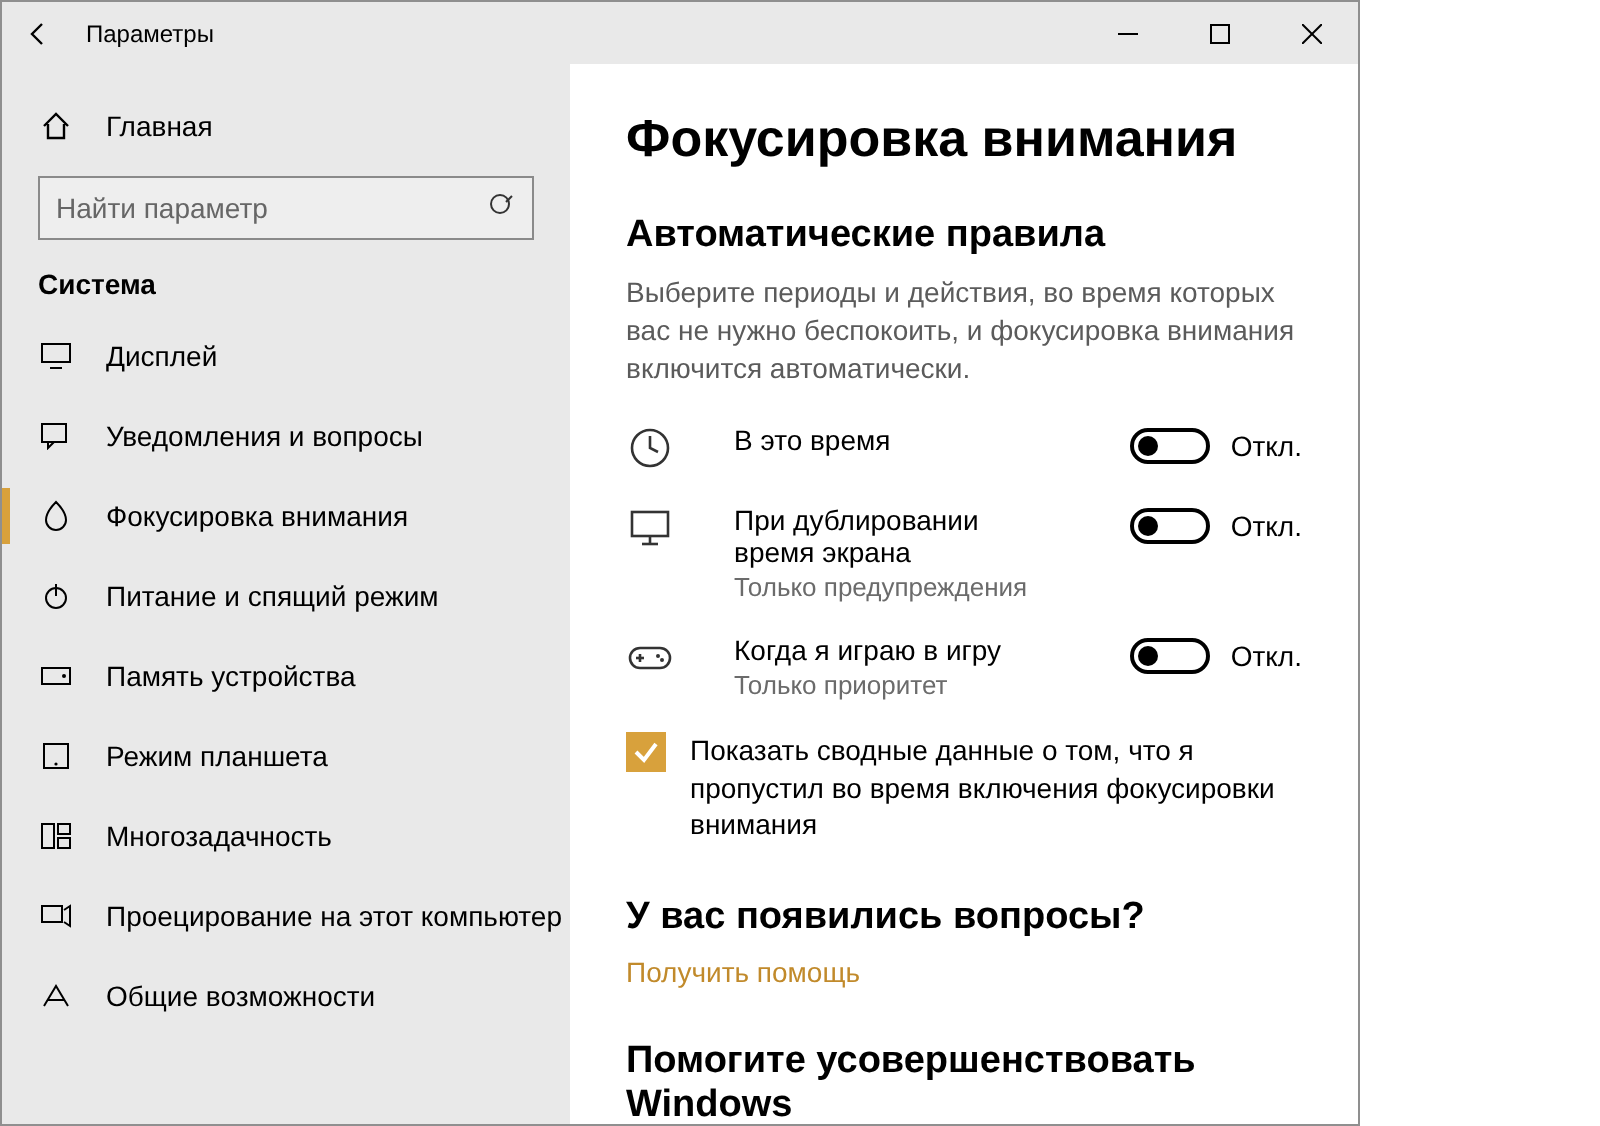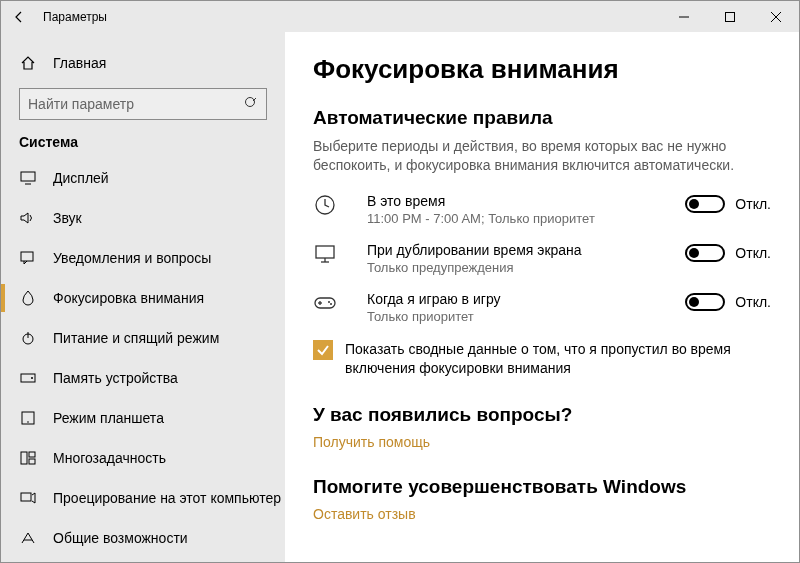--- a/index.html
+++ b/index.html
@@ -1,17 +1,17 @@
 <!DOCTYPE html>
 <html><head>
 <meta charset="utf-8">
 <style>
   * { box-sizing: border-box; margin: 0; padding: 0; }
   html, body { width: 800px; height: 563px; overflow: hidden; font-family: "Segoe UI", Tahoma, sans-serif; background: #fff; color: #000; }
-  .window { width: 800px; height: 563px; display: flex; flex-direction: column; border: 1px solid #8f8f8f; }
+  .window { width: 680px; height: 563px; display: flex; flex-direction: column; border: 1px solid #8f8f8f; }
   .titlebar { height: 31px; background: #e9e9e9; display: flex; align-items: center; }
   .titlebar .back { width: 36px; height: 31px; display: flex; align-items: center; justify-content: center; font-size: 15px; }
   .titlebar .title { font-size: 12px; color: #000; margin-left: 6px; }
   .titlebar .spacer { flex: 1; }
   .titlebar .winbtn { width: 46px; height: 31px; display: flex; align-items: center; justify-content: center; }
   .titlebar svg { display: block; }
   .body { flex: 1; display: flex; min-height: 0; }
   .sidebar { width: 284px; background: #e9e9e9; padding-top: 14px; display: flex; flex-direction: column; font-size: 14px; color: #000; }
   .home-row { display: flex; align-items: center; height: 34px; padding-left: 18px; gap: 16px; }
   .home-row .icon { width: 18px; display: flex; align-items: center; justify-content: center; }
@@ -102,29 +102,20 @@
               <svg width="16" height="14" viewBox="0 0 16 14">
                 <rect x="1" y="1" width="14" height="9" stroke="#000" fill="none"></rect>
                 <line x1="5" y1="13" x2="11" y2="13" stroke="#000"></line>
               </svg>
             </span>
           <span>Дисплей</span>
         </div>
         <div class="nav-item">
           <span class="icon">
               <svg width="16" height="14" viewBox="0 0 16 14">
-                <path d="M1 5 H4 L8 2 V12 L4 9 H1 Z" stroke="#000" fill="none"></path>
-                <path d="M10 4 Q13 7 10 10" stroke="#000" fill="none"></path>
-              </svg>
-            </span>
-          <span>Звук</span>
-        </div>
-        <div class="nav-item">
-          <span class="icon">
-              <svg width="16" height="14" viewBox="0 0 16 14">
                 <rect x="1" y="1" width="12" height="9" stroke="#000" fill="none"></rect>
                 <path d="M4 10 L4 13 L7 10" stroke="#000" fill="none"></path>
               </svg>
             </span>
           <span>Уведомления и вопросы</span>
         </div>
         <div class="nav-item active">
           <span class="icon">
               <svg width="16" height="16" viewBox="0 0 16 16">
                 <path d="M8 1 Q3 6 3 10 A5 5 0 0 0 13 10 Q13 6 8 1 Z" stroke="#000" fill="none"></path>
@@ -197,21 +188,20 @@
 
       <div class="rule">
         <span class="ricon">
             <svg width="22" height="22" viewBox="0 0 22 22">
               <circle cx="11" cy="11" r="9" stroke="#333" stroke-width="1.3" fill="none"></circle>
               <path d="M11 5 V11 L15 13" stroke="#333" stroke-width="1.3" fill="none"></path>
             </svg>
           </span>
         <div class="rtext">
           <div class="rtitle">В это время</div>
-          <div class="rsub">11:00 PM - 7:00 AM; Только приоритет</div>
         </div>
         <div class="toggle-wrap">
           <div class="toggle">
               <div class="knob"></div>
             </div>
           <span class="toggle-label">Откл.</span>
         </div>
       </div>
 
       <div class="rule">

